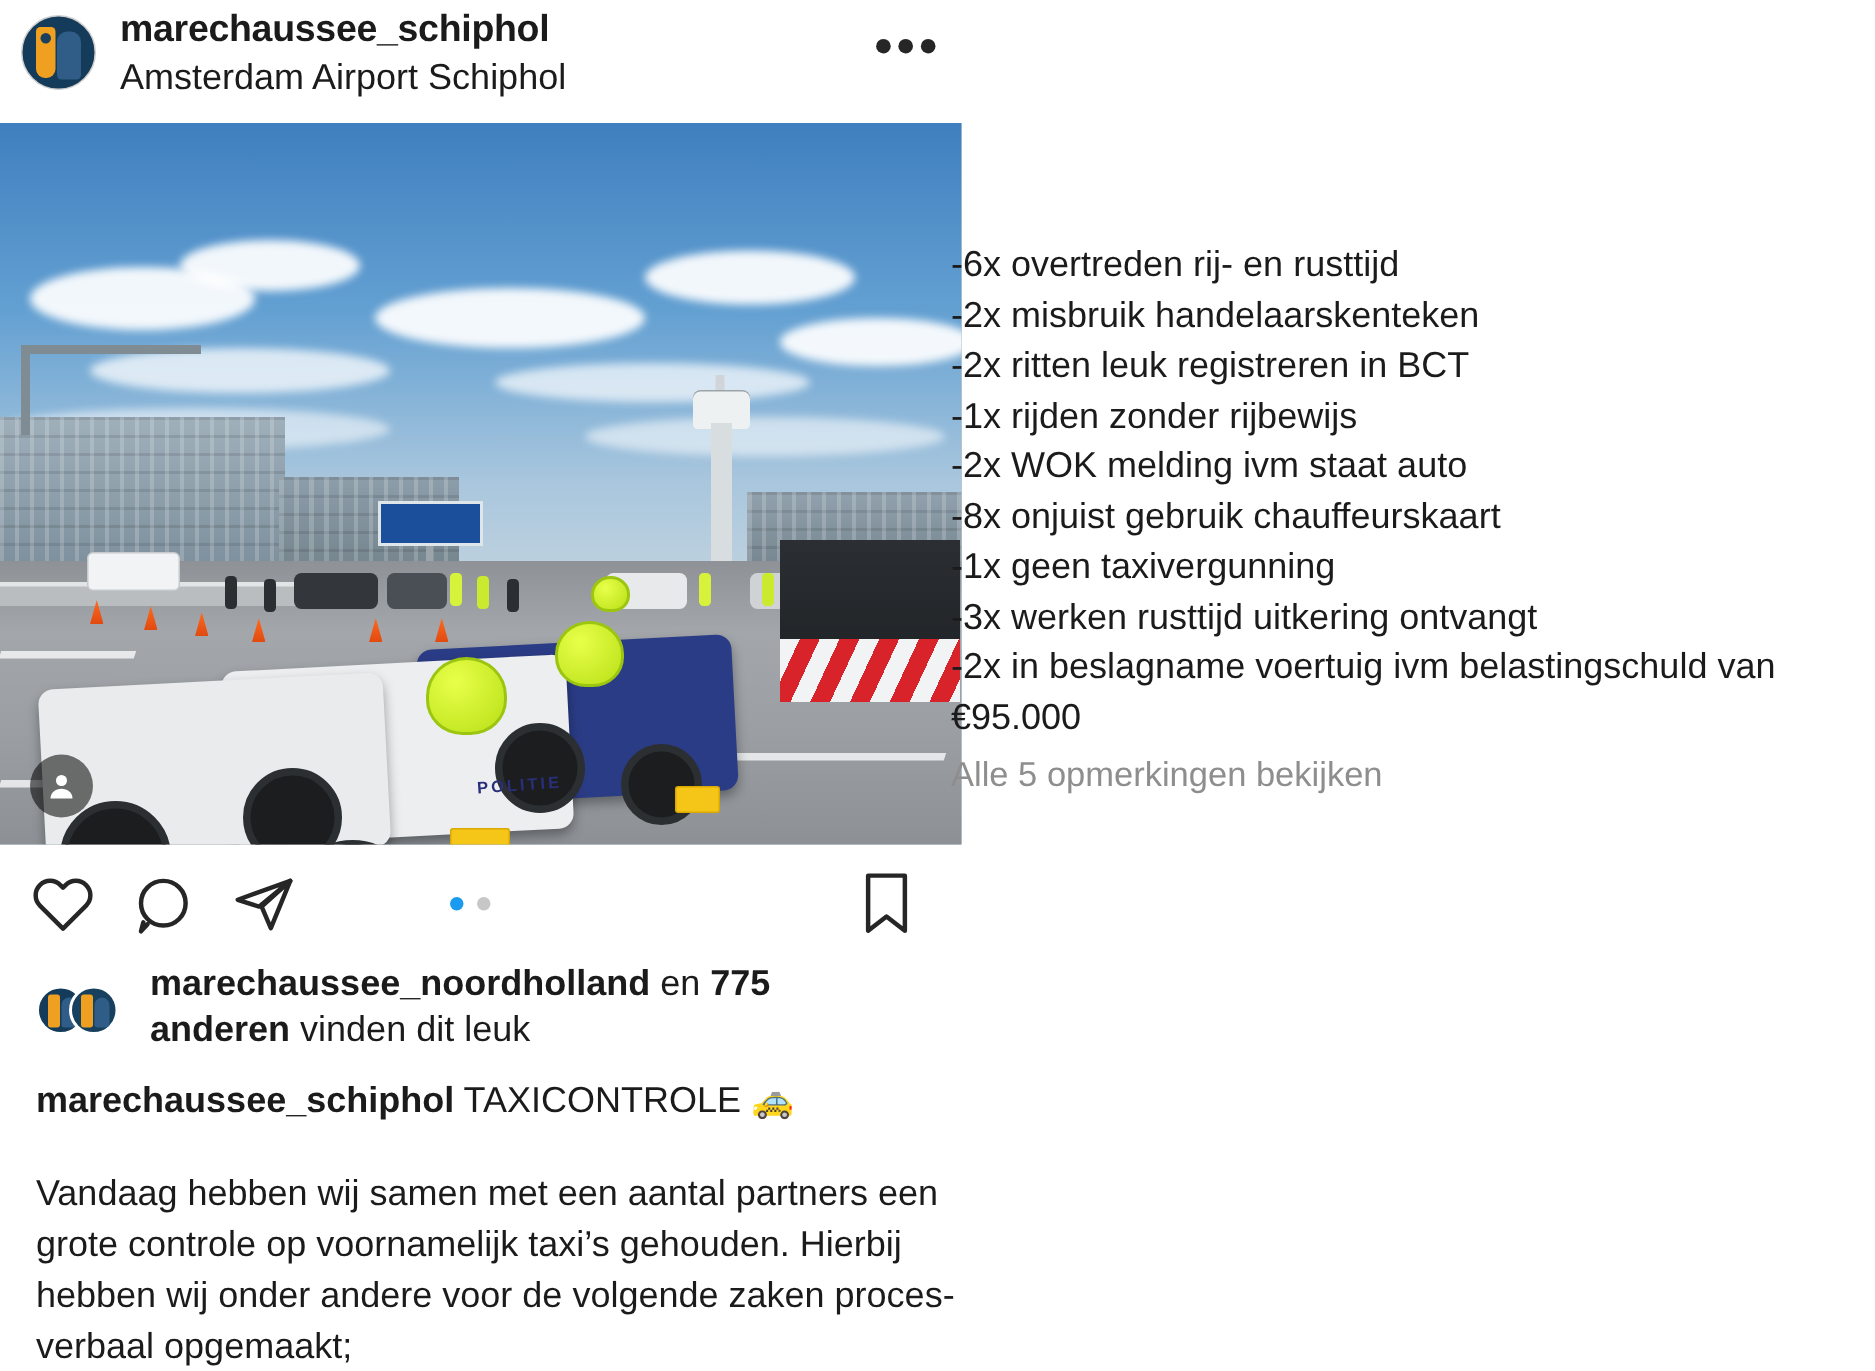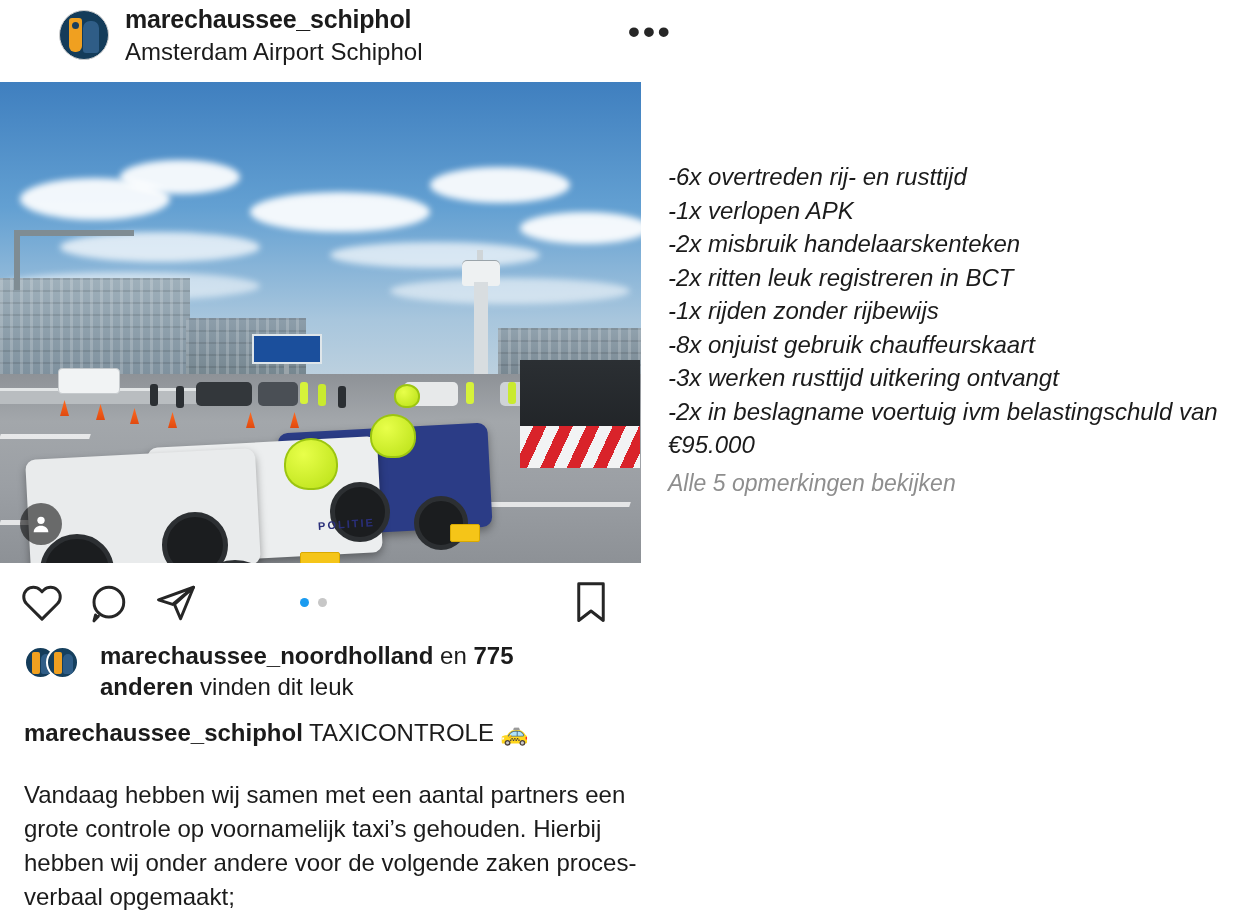--- a/index.html
+++ b/index.html
@@ -10,21 +10,20 @@
     background: #ffffff;
     font-family: "Liberation Sans", sans-serif;
     color: #262626;
     overflow: hidden;
   }
 
   .page {
     position: relative;
     width: 1250px;
     height: 914px;
-    padding-left: 45px;
   }
 
   
   .post-header {
     display: flex;
     align-items: center;
     height: 70px;
     padding: 0 14px 0 14px;
     position: relative;
   }
@@ -269,24 +268,23 @@
     width: 42px; height: 42px;
     border-radius: 50%;
     background: rgba(0,0,0,.55);
     display: flex; align-items: center; justify-content: center;
   }
   .tag-badge svg { display:block; }
 
   
   .right-col {
     position: absolute;
-    left: 668px;
+    left: 634px;
     top: 160px;
     width: 580px;
-    font-style: italic;
   }
   .violation-line {
     font-size: 24px;
     line-height: 33.5px;
     color: #1b1b1b;
     white-space: pre-wrap;
   }
   .comments-link {
     margin-top: 8px;
     font-size: 23px;
@@ -315,21 +313,21 @@
   }
   .dot { width: 9px; height: 9px; border-radius: 50%; background: #c7c7c7; cursor: pointer; }
   .dot.active { background: #1a9bf0; }
 
   
   .likes-row {
     position: absolute;
     left: 24px; top: 640px;
     width: 600px;
     display: flex;
-    align-items: flex-start;
+    align-items: center;
   }
   .mini-avatars {
     position: relative;
     width: 70px; height: 34px; flex: 0 0 70px;
     margin-top: 6px;
   }
   .mini-av {
     position: absolute;
     width: 33px; height: 33px; border-radius: 50%;
     border: 2px solid #fff;
@@ -469,25 +467,26 @@
     <div class="tag-badge">
       <svg width="22" height="22" viewBox="0 0 24 24" aria-hidden="true">
         <circle cx="12" cy="8" r="4" fill="#ffffff"></circle>
         <path d="M4 21c0-4.2 3.6-7 8-7s8 2.8 8 7z" fill="#ffffff"></path>
       </svg>
     </div>
   </div>
 
   <div class="right-col">
     <div class="violation-line">-6x overtreden rij- en rusttijd</div>
-    <div class="violation-line">-1x verlopen APK</div>
     <div class="violation-line">-2x misbruik handelaarskenteken</div>
     <div class="violation-line">-2x ritten leuk registreren in BCT</div>
     <div class="violation-line">-1x rijden zonder rijbewijs</div>
+    <div class="violation-line">-2x WOK melding ivm staat auto</div>
     <div class="violation-line">-8x onjuist gebruik chauffeurskaart</div>
+    <div class="violation-line">-1x geen taxivergunning</div>
     <div class="violation-line">-3x werken rusttijd uitkering ontvangt</div>
     <div class="violation-line">-2x in beslagname voertuig ivm belastingschuld van €95.000</div>
     <div class="comments-link">Alle 5 opmerkingen bekijken</div>
   </div>
 
   <div class="action-bar">
     <div class="icon-btn ib-like">
       <svg width="44" height="42" viewBox="0 0 24 24" fill="none" stroke="#262626" stroke-width="1.7" stroke-linecap="round" stroke-linejoin="round">
         <path d="M20.8 4.6a5.5 5.5 0 0 0-7.8 0L12 5.6l-1-1a5.5 5.5 0 0 0-7.8 7.8l8.8 8.8 8.8-8.8a5.5 5.5 0 0 0 0-7.8z"></path>
       </svg>

